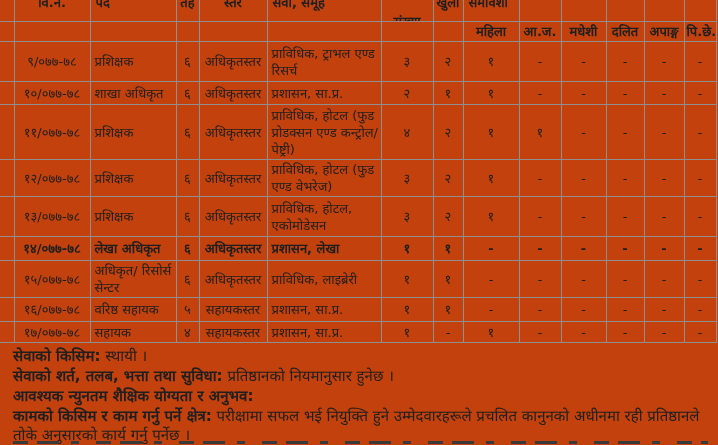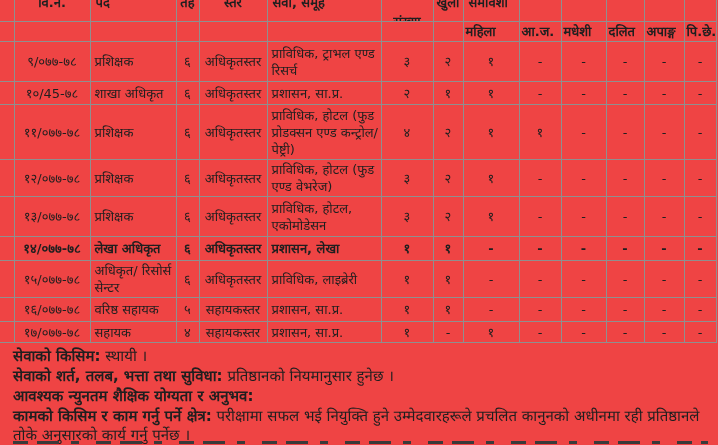--- a/index.html
+++ b/index.html
@@ -1,41 +1,41 @@
 <!DOCTYPE html>
 <html><head>
 <meta charset="utf-8">
 <style>
   html,body{margin:0;padding:0;}
   body{
     width:718px;height:445px;overflow:hidden;background:#ffffff;
     font-family:"DejaVu Sans","Liberation Sans",sans-serif;
     color:#1f1f1f;
   }
-  .page{position:relative;width:718px;height:445px;background:#ef4444;}
+  .page{position:relative;width:718px;height:445px;background:#c2410c;}
 
   table.vtable{
     border-collapse:collapse;table-layout:fixed;width:716px;
     font-size:13px;line-height:17px;
   }
   table.vtable td{
     border:1px solid #8f8f8f;
     vertical-align:middle;
     padding:1px 2px;
     overflow:hidden;
   }
   table.vtable tr td:first-child{border-left:none;}
   table.vtable tr.hr1 td{border-top:none;padding:0;}
   td.cut{padding:0;}
   .ac{text-align:center;}
   .al{text-align:left;padding-left:4px !important;}
 
   tr.hr1{height:21px;}
   tr.hr2{height:20px;font-weight:bold;}
-  tr.hr2 td{}
+  tr.hr2 td{text-align:center;}
 
   .clip{position:relative;height:21px;overflow:hidden;}
   .clip .t{
     position:absolute;left:0;right:0;top:-6px;
     font-weight:bold;text-align:center;white-space:nowrap;
   }
   .clip .t.low{top:13px;}
   .clip .t.left{text-align:left;padding-left:5px;}
 
   .notes{padding:4px 0 0 13px;font-size:15px;line-height:19px;}
@@ -153,21 +153,21 @@
           <td class="ac">२</td>
           <td class="ac">१</td>
           <td class="ac">-</td>
           <td class="ac">-</td>
           <td class="ac">-</td>
           <td class="ac">-</td>
           <td class="ac">-</td>
         </tr>
         <tr style="height: 23px;">
           <td class="cut"></td>
-          <td class="ac">१०/45-७८</td>
+          <td class="ac">१०/०७७-७८</td>
           <td class="al">शाखा अधिकृत</td>
           <td class="ac">६</td>
           <td class="ac">अधिकृतस्तर</td>
           <td class="al">प्रशासन, सा.प्र.</td>
           <td class="ac">२</td>
           <td class="ac">१</td>
           <td class="ac">१</td>
           <td class="ac">-</td>
           <td class="ac">-</td>
           <td class="ac">-</td>

